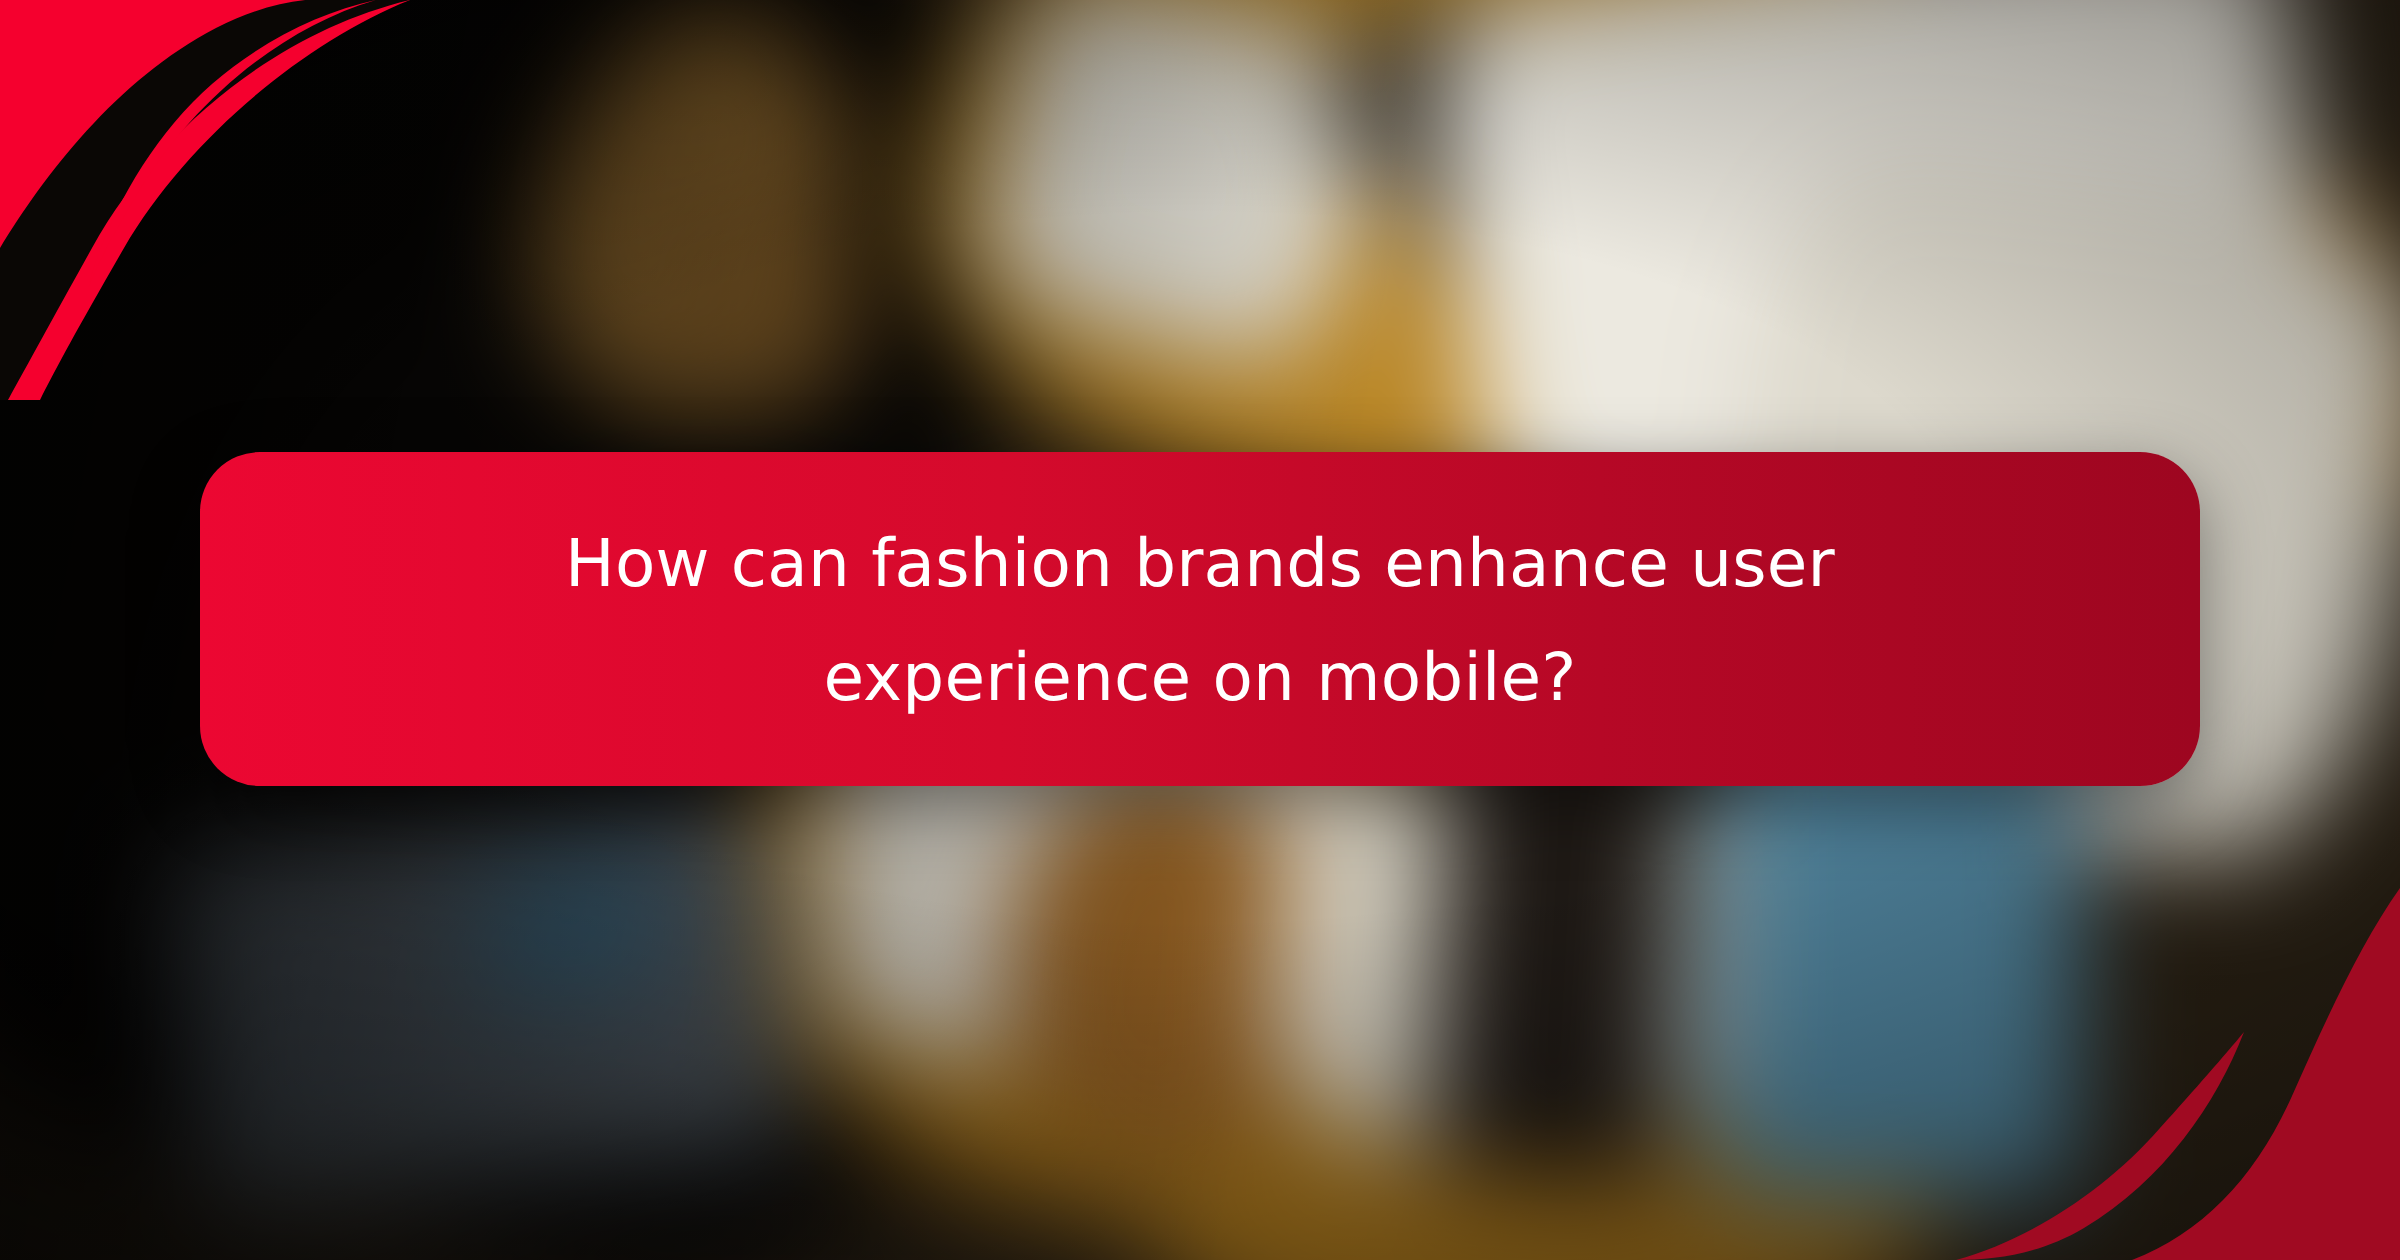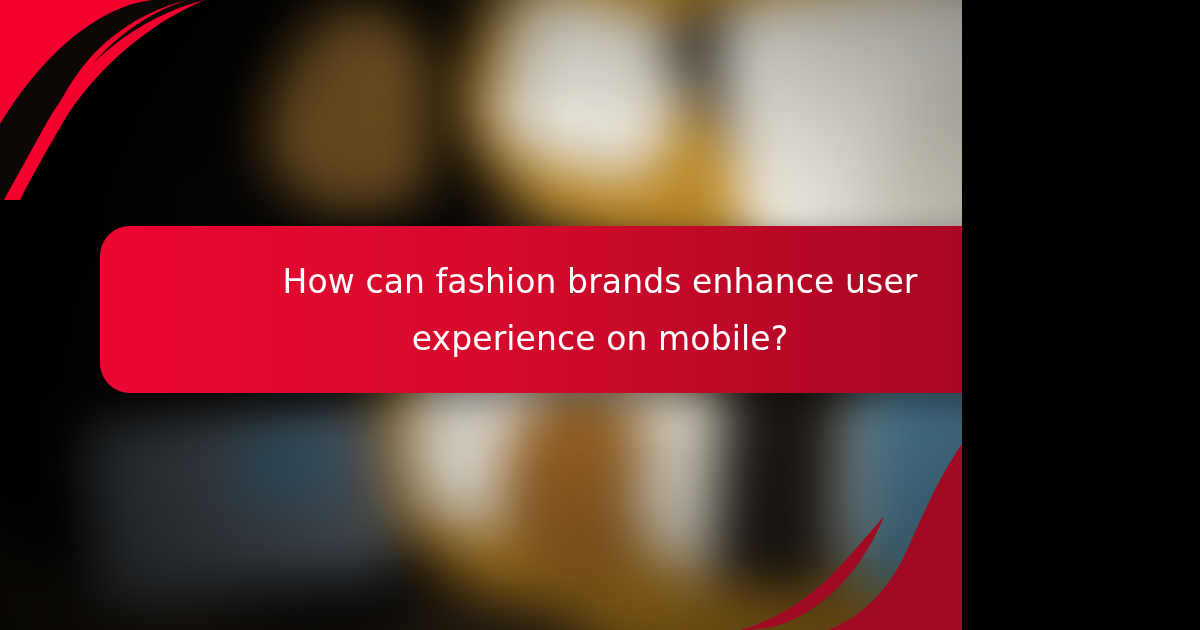--- a/index.html
+++ b/index.html
@@ -6,21 +6,21 @@
 
   html, body {
     width:1200px; height:630px;
     overflow:hidden;
     background:#000;
     font-family:"Liberation Sans", sans-serif;
   }
 
   .canvas{
     position:relative;
-    width:962px; height:630px;
+    width:1200px; height:630px;
     overflow:hidden;
     background:#b91c1c;
     padding-left:24px;
   }
 
   
   .photo{
     position:absolute; inset:-60px;
     filter:blur(26px) saturate(1.05);
     background-color:#2a2115;

